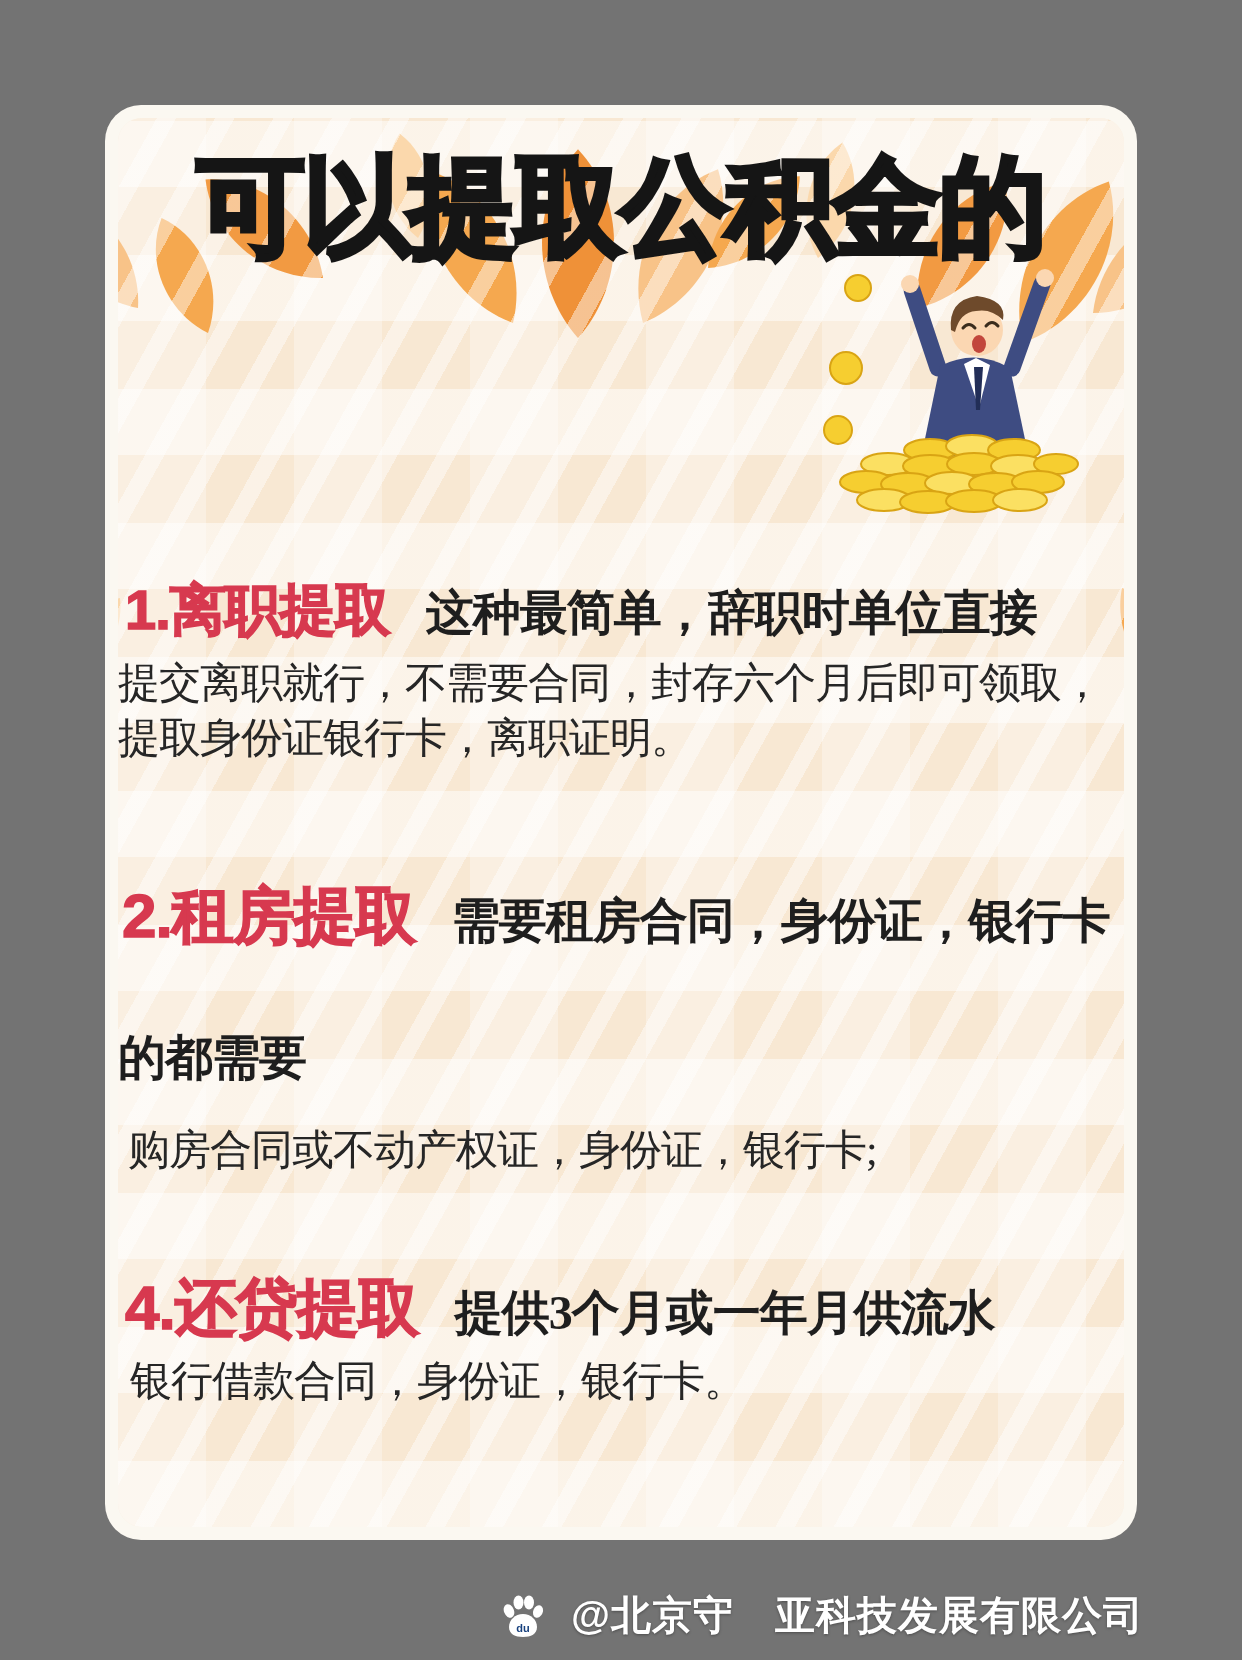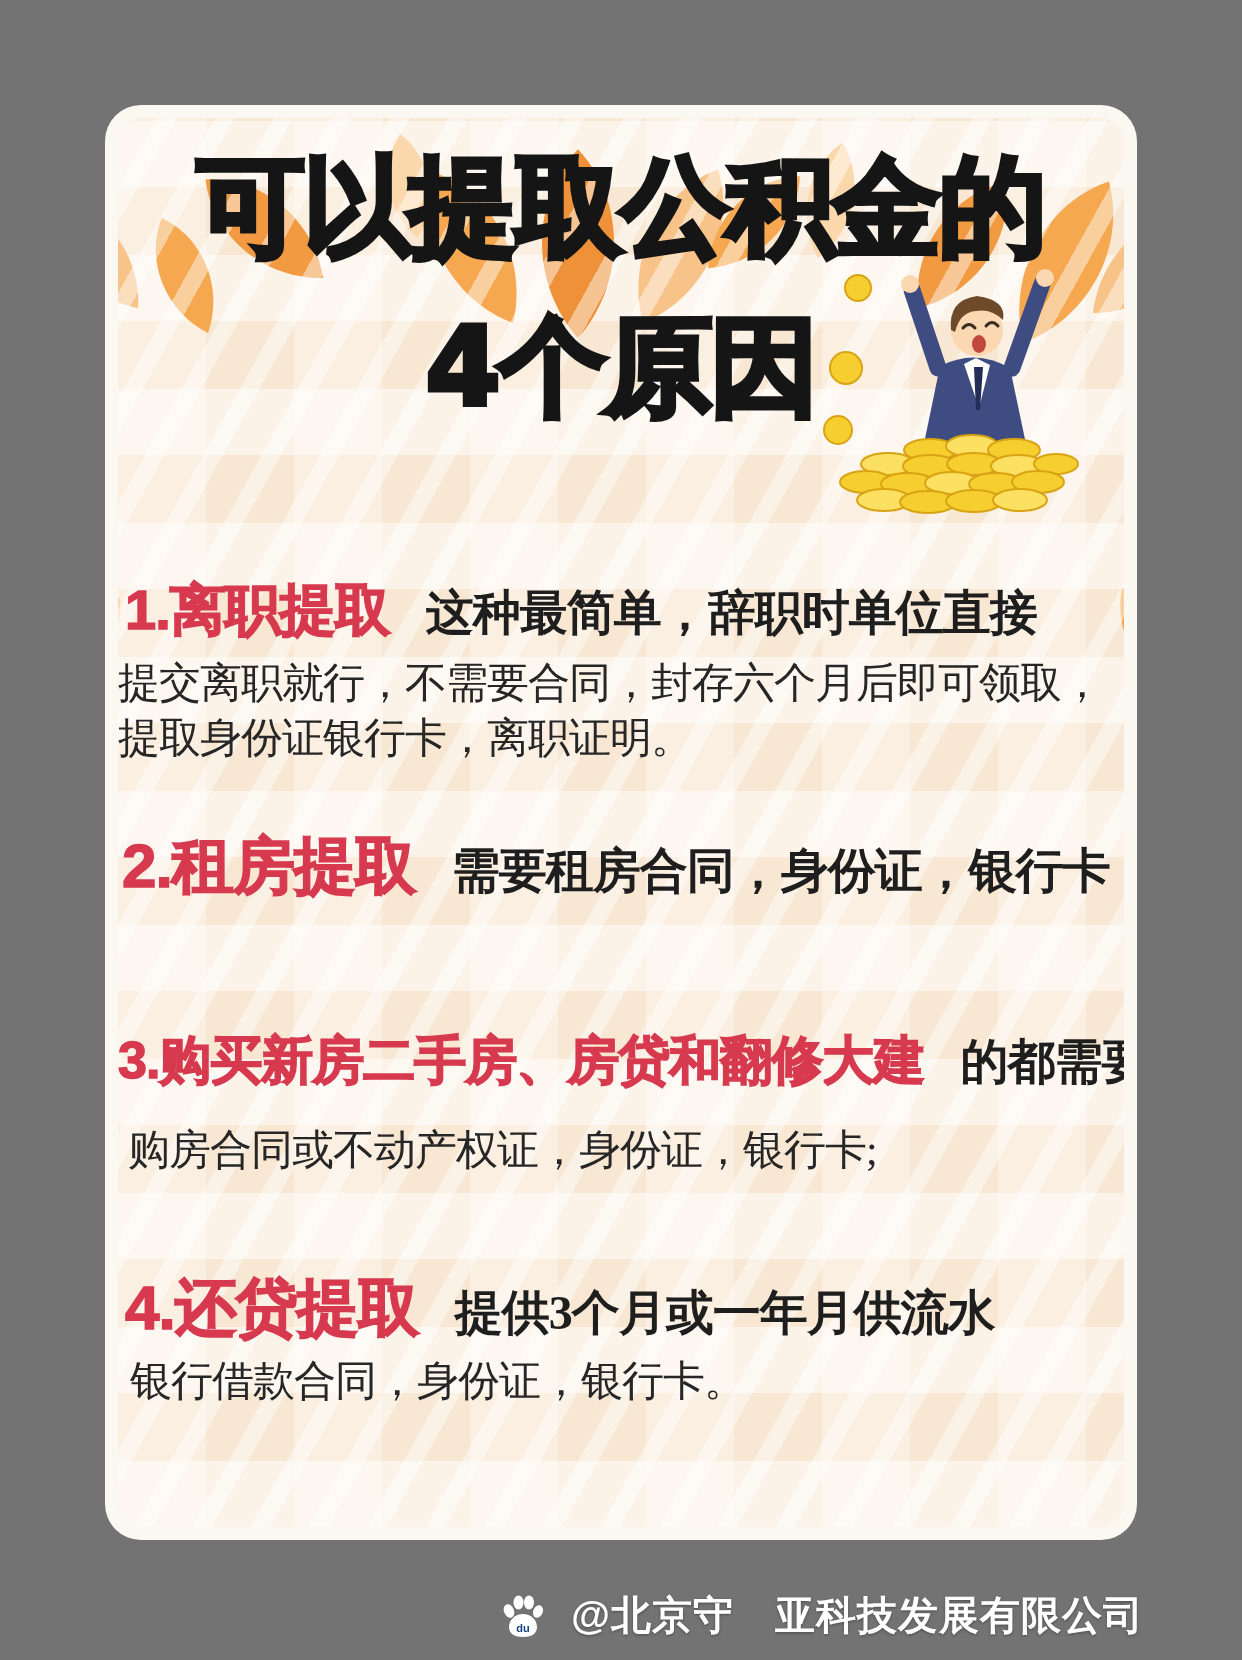--- a/index.html
+++ b/index.html
@@ -70,21 +70,21 @@
     position:absolute; left:0; width:1006px;
     color:#262626; font-size:42px; line-height:55px;
     font-family:"Liberation Serif", serif;
     letter-spacing:-1px; white-space:nowrap;
   }
 
   .sec1 { top:455px; padding-left:7px; }
   .sec1 .head-red { font-size:56px; }
   .body1 { top:538px; left:0; }
 
-  .sec2 { top:706px; padding-left:4px; }
+  .sec2 { top:756px; padding-left:4px; }
   .sec2 .head-red { font-size:62px; }
 
   .sec3 { top:908px; padding-left:0; }
   .sec3 .head-red { font-size:52px; }
   .body3 { top:1005px; left:10px; }
 
   .sec4 { top:1148px; padding-left:7px; }
   .sec4 .head-red { font-size:62px; }
   .body4 { top:1236px; left:12px; }
 
@@ -128,21 +128,20 @@
         <use href="#petal" fill="#EF9138" transform="translate(1006,260) rotate(62) scale(1.1)"></use>
         <use href="#petal" fill="#F5A84F" transform="translate(1004,470) rotate(150) scale(1.0)"></use>
         <use href="#petal" fill="#FBD8AC" transform="translate(2,480) rotate(-145) scale(0.85)"></use>
       </svg>
 
       <div class="stripes"></div>
 
       <div class="content">
 
         <div class="title-line title-1">可以提取公积金的</div>
-        <div class="title-line title-2">4个原因</div>
 
         <svg class="illu" width="300" height="250" viewBox="0 0 300 250">
 
           <g>
             <circle cx="78" cy="20" r="13" fill="#F6CE30" stroke="#D9A414" stroke-width="2"></circle>
             <circle cx="66" cy="100" r="16" fill="#F6CE30" stroke="#D9A414" stroke-width="2"></circle>
             <circle cx="58" cy="162" r="14" fill="#F6CE30" stroke="#D9A414" stroke-width="2"></circle>
           </g>
 
           <g>
@@ -194,21 +193,20 @@
 
         <section class="sec sec2">
           <div class="sec-head">
             <span class="head-red">2.租房提取</span>
             <span class="head-blk">需要租房合同，身份证，银行卡</span>
           </div>
         </section>
 
         <section class="sec sec3">
           <div class="sec-head">
-            <span class="head-red">3.购买新房二手房、房贷和翻修大建</span>
             <span class="head-blk">的都需要</span>
           </div>
         </section>
         <div class="sec-body body3">
           <div>购房合同或不动产权证，身份证，银行卡;</div>
         </div>
 
         <section class="sec sec4">
           <div class="sec-head">
             <span class="head-red">4.还贷提取</span>

